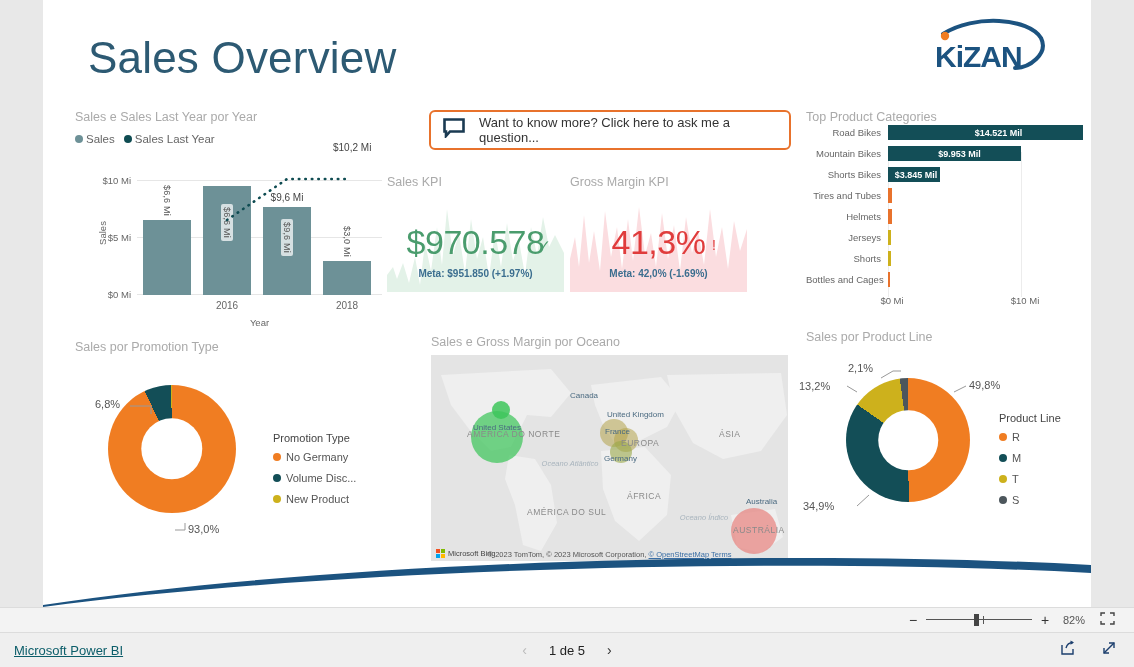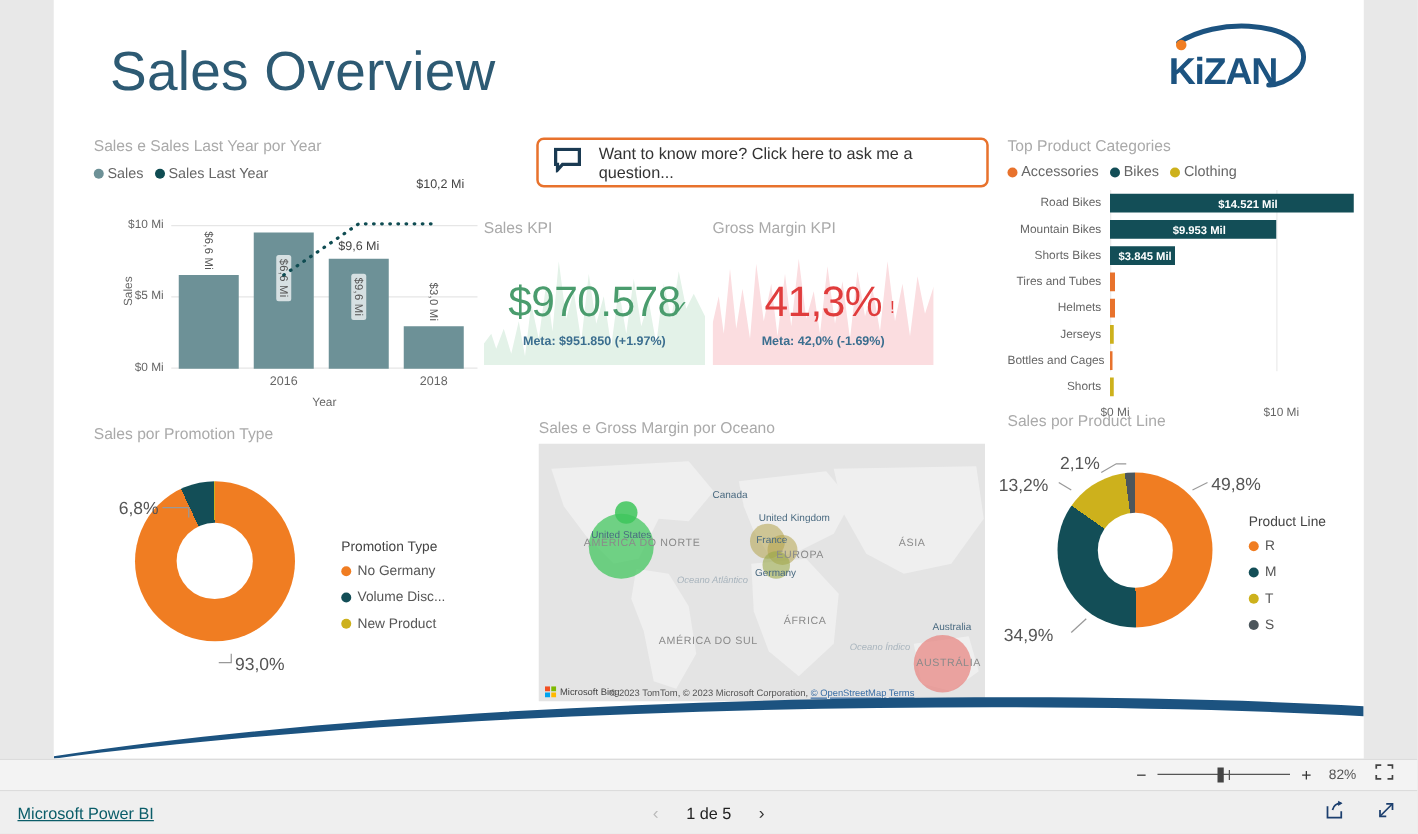--- a/index.html
+++ b/index.html
@@ -87,21 +87,21 @@
   
   .donut-wrap { position: absolute; }
   .donut {
     position: relative; border-radius: 50%;
   }
   .donut::after {
     content: ""; position: absolute; left: 50%; top: 50%;
     width: 48%; height: 48%; transform: translate(-50%,-50%);
     background: #fff; border-radius: 50%;
   }
-  .dlabel { position: absolute; font-size: 14px; color: #555; white-space: nowrap; }
+  .dlabel { position: absolute; font-size: 11px; color: #555; white-space: nowrap; }
   .legend-block { position: absolute; }
   .legend-title { font-size: 11px; font-weight: normal; color: #444; margin-bottom: 7px; }
   .legend-item { display: flex; align-items: center; gap: 5px; font-size: 11px; color: #555; margin-bottom: 9px; }
 
   
   .mapwrap { position: absolute; left: 388px; top: 355px; width: 357px; height: 206px; background: #e4e4e4; overflow: hidden; }
   .bubble { position: absolute; border-radius: 50%; }
   .mlabel { position: absolute; font-size: 8px; color: #4a6a80; white-space: nowrap; }
   .mregion { position: absolute; font-size: 8.5px; color: #8a8a8a; white-space: nowrap; letter-spacing: .5px; }
   .mocean { position: absolute; font-size: 7.5px; color: #a8b4bd; font-style: italic; white-space: nowrap; text-align: center; }
@@ -240,34 +240,20 @@
                    L128,34 L134,68 L140,12 L146,60 L152,30 L158,72 L164,24 L170,54 L177,32 L177,95 L0,95 Z" fill="#fbdde0"></path>
         </svg>
         <div class="kpi-value" style="color:#e03c3c">41,3%</div>
         <span class="kpi-flag" style="color:#e03c3c; left:142px; top:40px;">!</span>
         <div class="kpi-goal">Meta: 42,0% (-1.69%)</div>
       </div>
     </div>
 
     <div class="hbar">
       <div class="vtitle">Top Product Categories</div>
-      <div class="legend" style="margin:8px 0 10px 0">
-        <div class="lg">
-          <span class="dot" style="background:#e8722c"></span>
-          <span>Accessories</span>
-        </div>
-        <div class="lg">
-          <span class="dot" style="background:#134e57"></span>
-          <span>Bikes</span>
-        </div>
-        <div class="lg">
-          <span class="dot" style="background:#cdb11c"></span>
-          <span>Clothing</span>
-        </div>
-      </div>
 
       <div class="hb-vgrid" style="left:82px;"></div>
       <div class="hb-vgrid" style="left:215px;"></div>
 
       <div>
         <div class="hb-row">
           <div class="hb-cat">Road Bikes</div>
           <div class="hb-track">
             <div class="hb-fill" style="width:85.4%; background:#134e57"></div>
             <span class="hb-val" style="left:38%">$14.521 Mil</span>
@@ -299,29 +285,29 @@
             <div class="hb-fill" style="width:1.7%; background:#e8722c"></div>
           </div>
         </div>
         <div class="hb-row">
           <div class="hb-cat">Jerseys</div>
           <div class="hb-track">
             <div class="hb-fill" style="width:1.5%; background:#cdb11c"></div>
           </div>
         </div>
         <div class="hb-row">
+          <div class="hb-cat">Shorts</div>
+          <div class="hb-track">
+            <div class="hb-fill" style="width:1.1%; background:#cdb11c"></div>
+          </div>
+        </div>
+        <div class="hb-row">
           <div class="hb-cat">Bottles and Cages</div>
           <div class="hb-track">
             <div class="hb-fill" style="width:0.9%; background:#e8722c"></div>
-          </div>
-        </div>
-        <div class="hb-row">
-          <div class="hb-cat">Shorts</div>
-          <div class="hb-track">
-            <div class="hb-fill" style="width:1.1%; background:#cdb11c"></div>
           </div>
         </div>
       </div>
 
       <div class="hb-axis">
         <span class="hb-xtick" style="left:4px">$0 Mi</span>
         <span class="hb-xtick" style="left:137px">$10 Mi</span>
       </div>
 
     </div>

